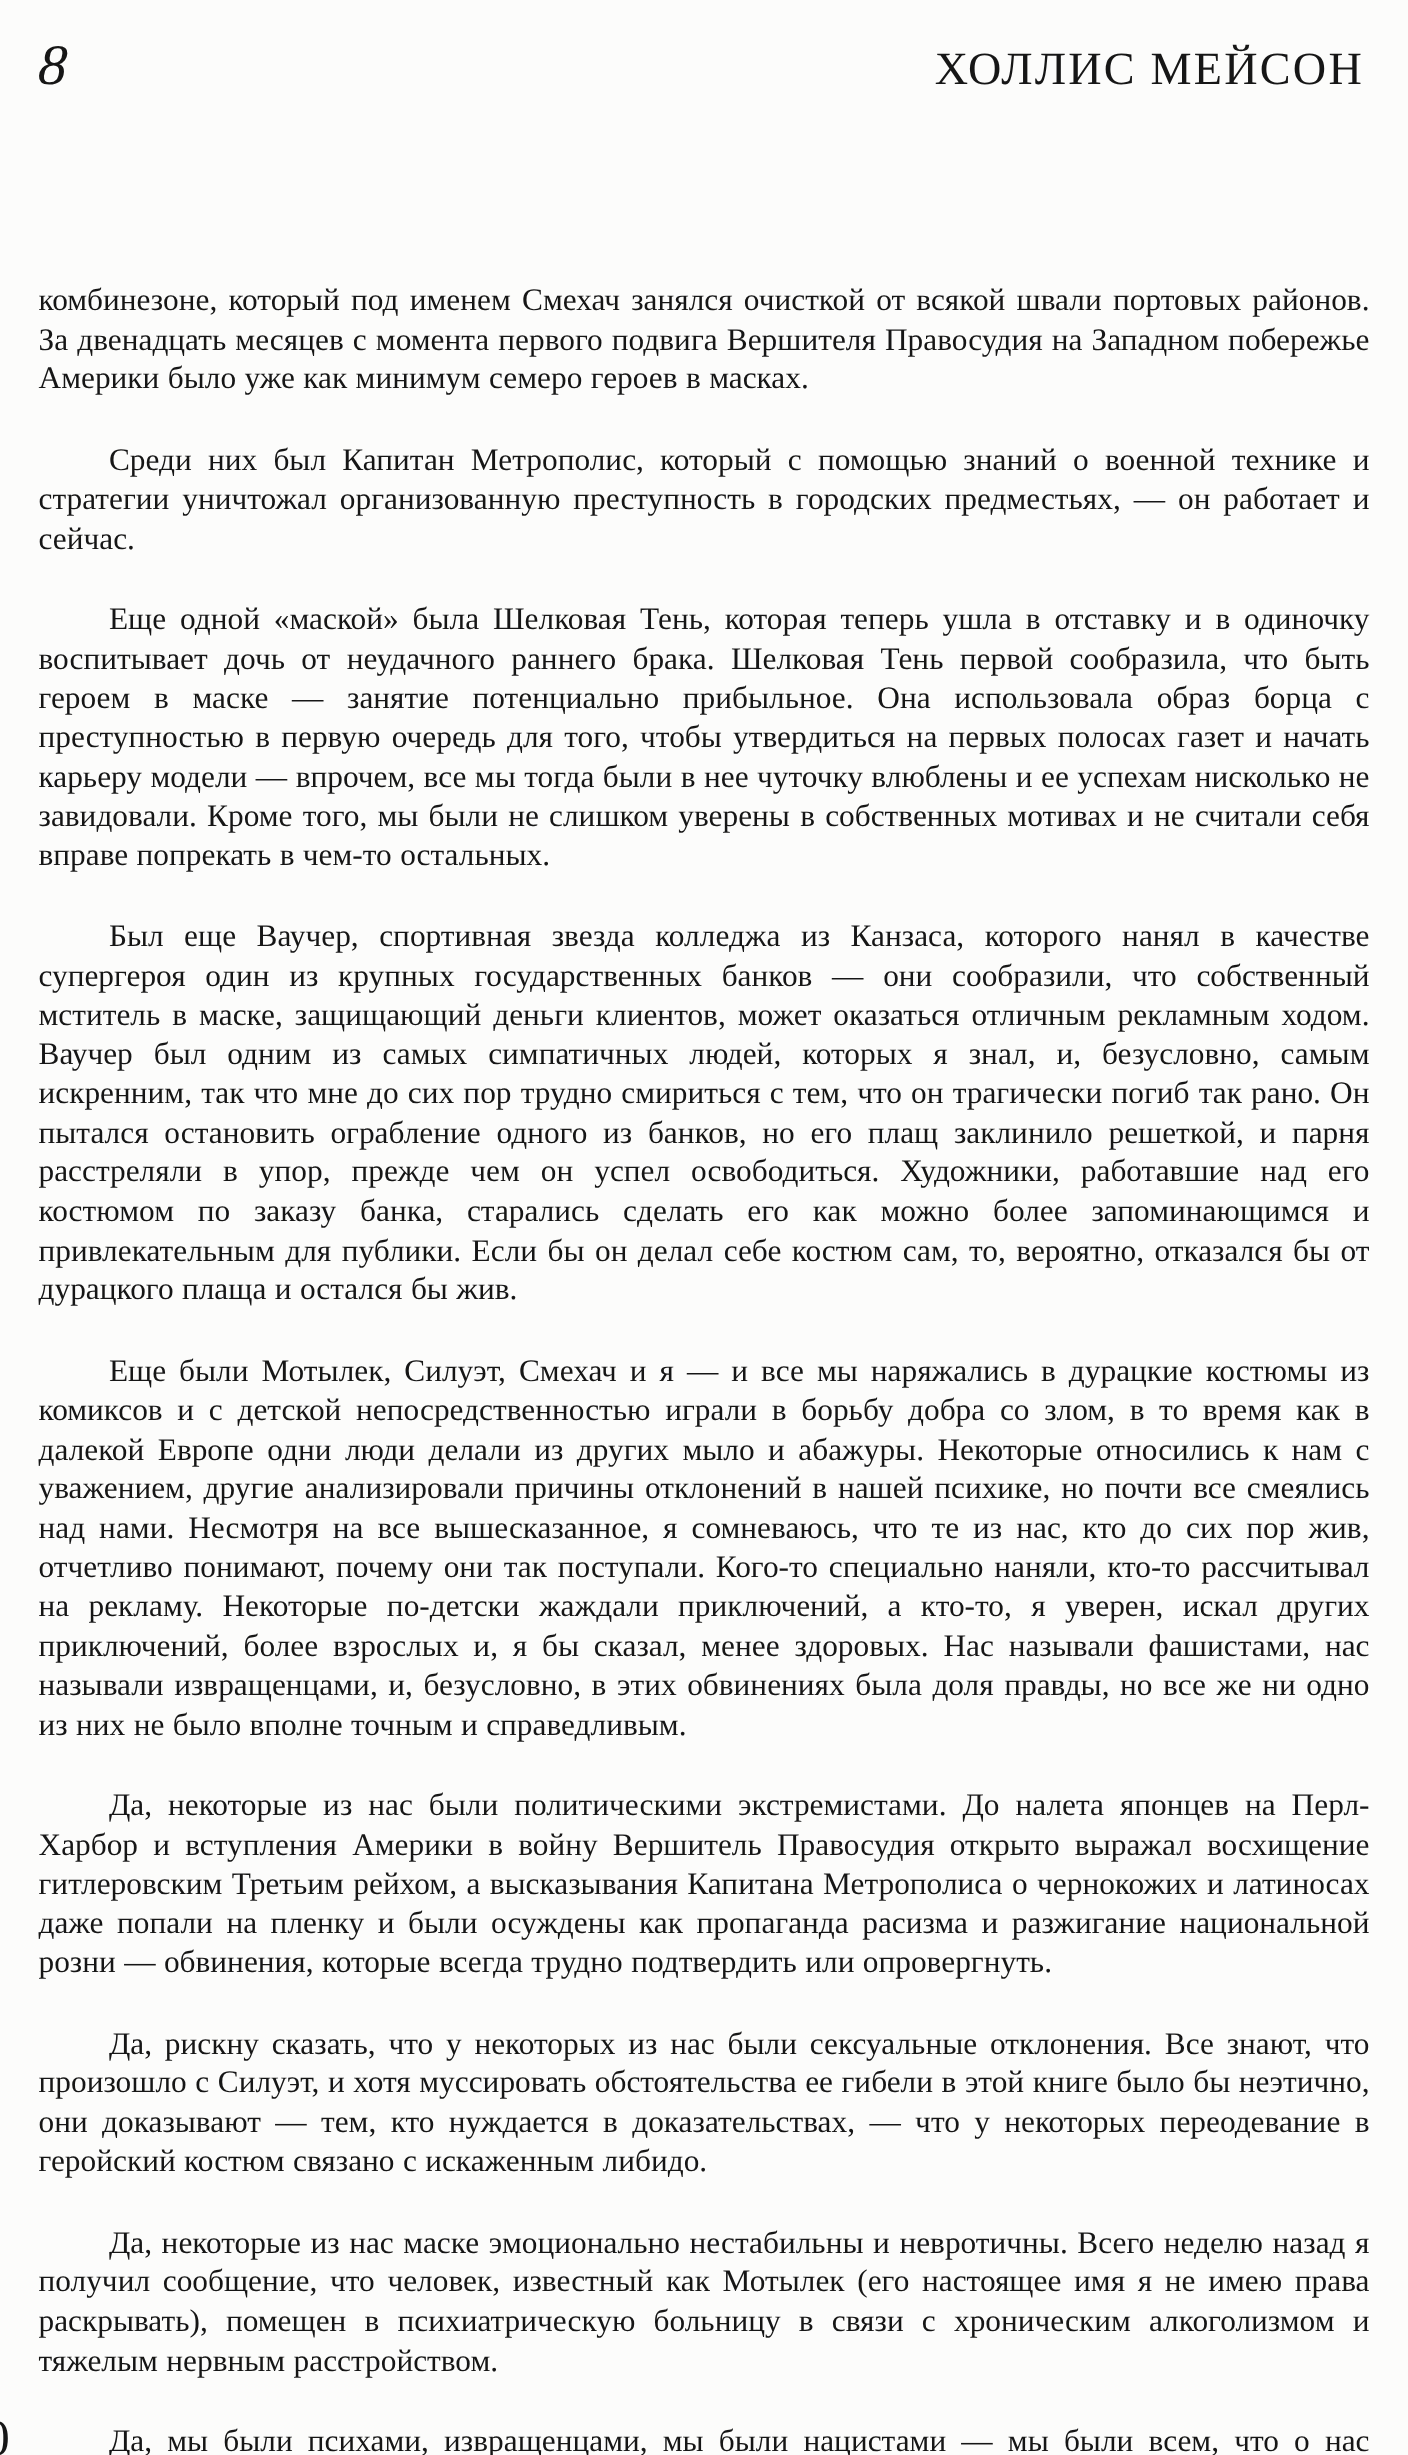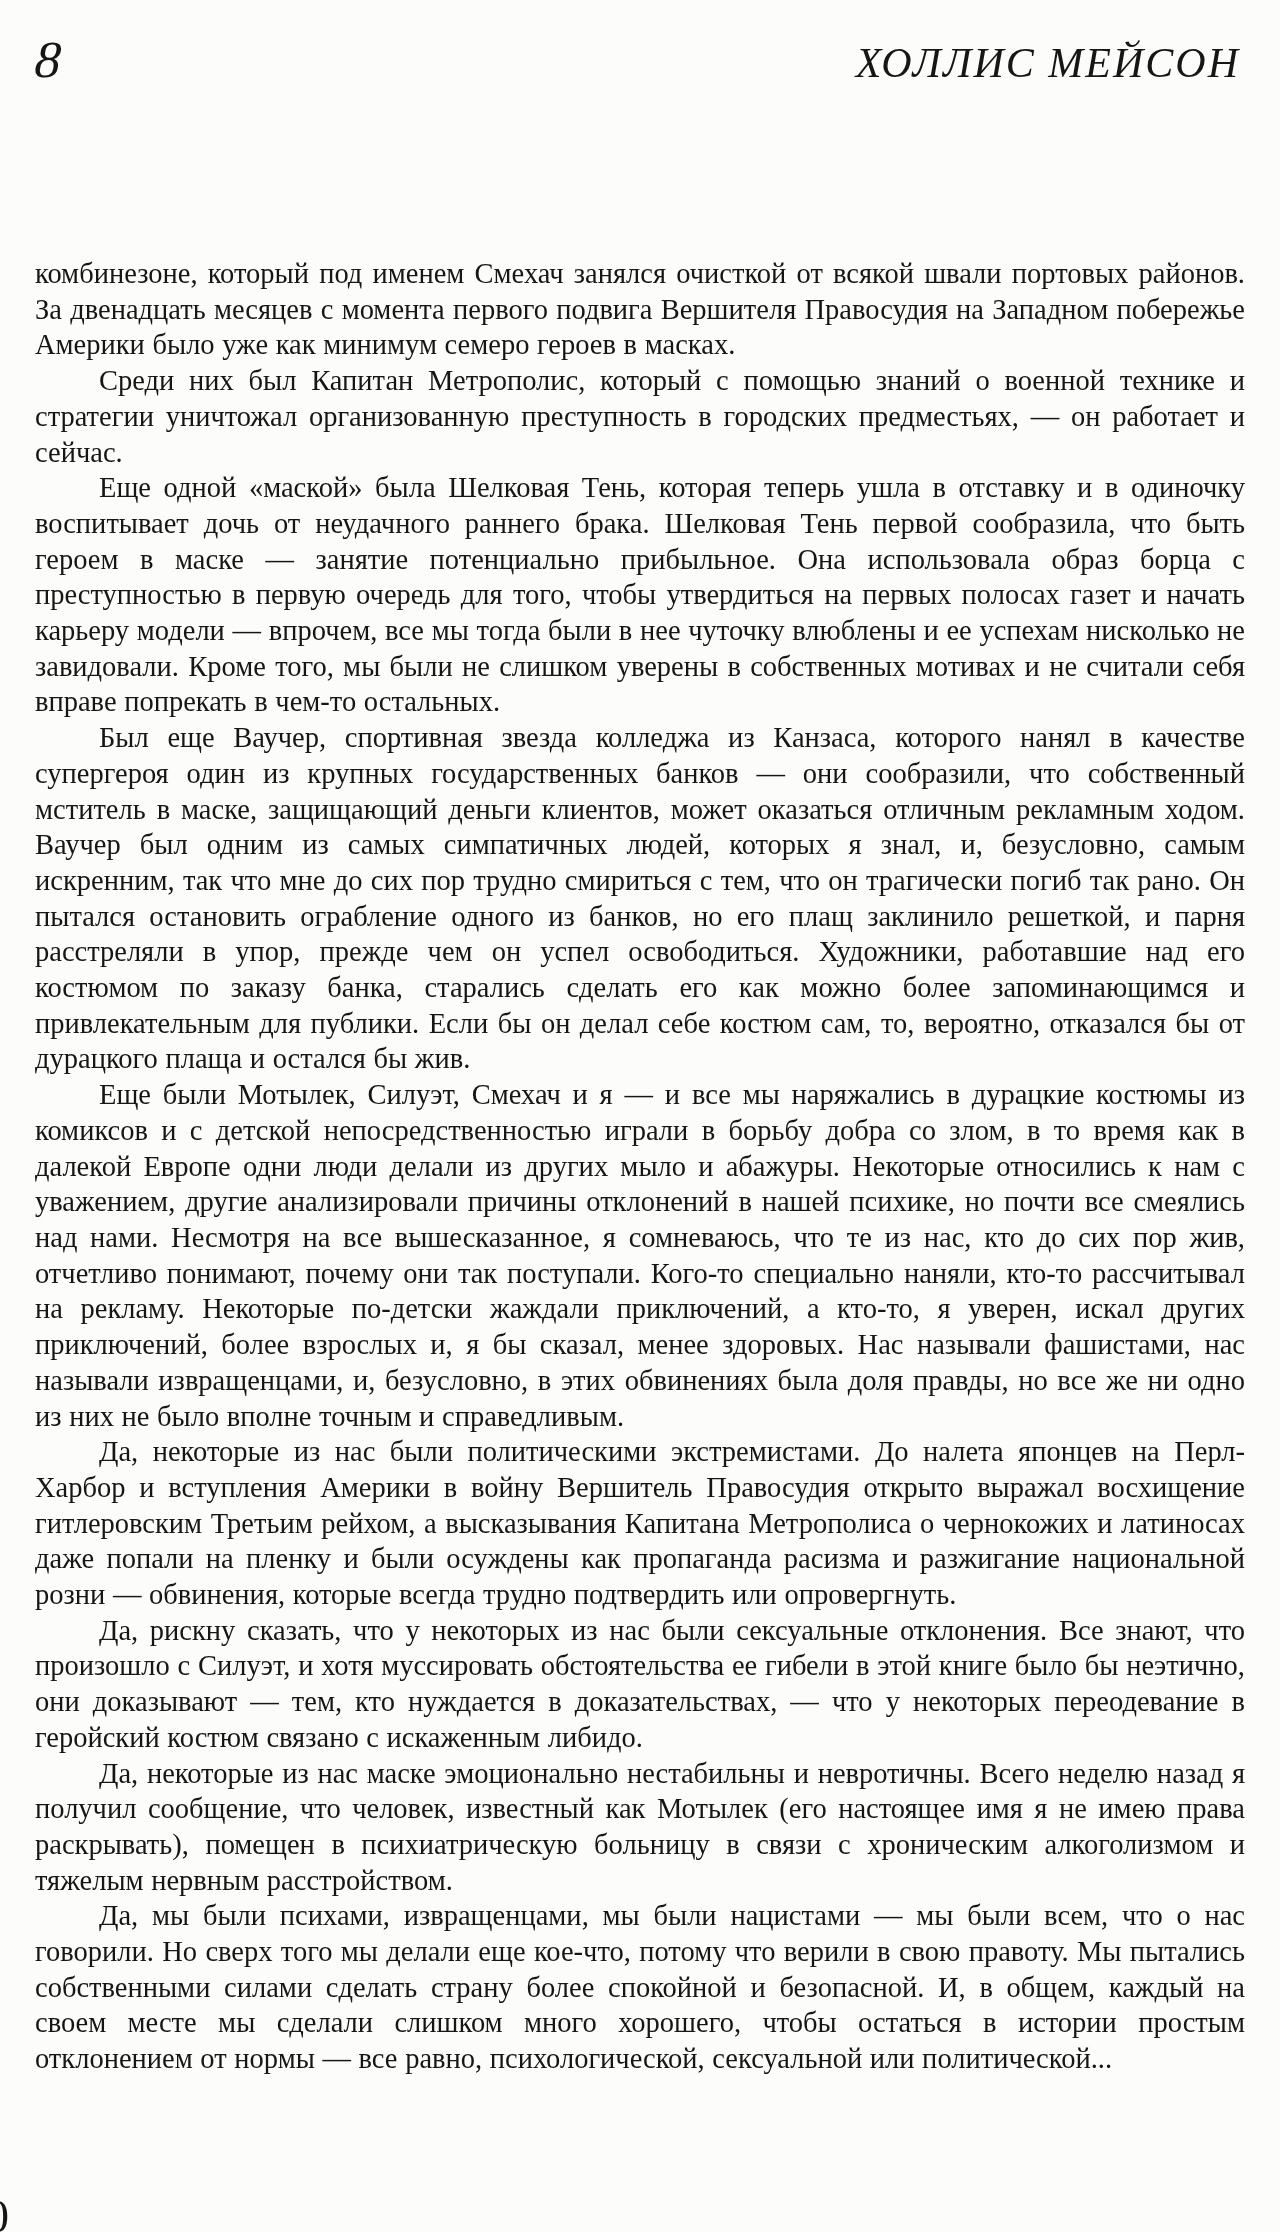--- a/index.html
+++ b/index.html
@@ -26,21 +26,20 @@
     justify-content: space-between;
     align-items: baseline;
   }
   .page-number {
     font-style: italic;
     font-size: 52px;
     line-height: 1;
     transform: skewX(-4deg);
   }
   .running-title {
-    font-style: italic;
     font-size: 42px;
     line-height: 1;
     letter-spacing: 2px;
     white-space: nowrap;
   }
   .body-text {
     position: absolute;
     top: 256px;
     left: 35px;
     width: 1210px;
@@ -48,20 +47,21 @@
   .para {
     margin: 0;
     font-size: 28.5px;
     line-height: 35.7px;
     text-align: justify;
     text-justify: inter-word;
     word-spacing: 0.5px;
   }
   .para.indent {
     text-indent: 64px;
+    margin-top: 38px;
   }
   .edge-artifact {
     position: absolute;
     left: -14px;
     top: 2194px;
     font-size: 46px;
     line-height: 1;
     font-family: "Liberation Serif", "DejaVu Serif", serif;
   }
 </style>

